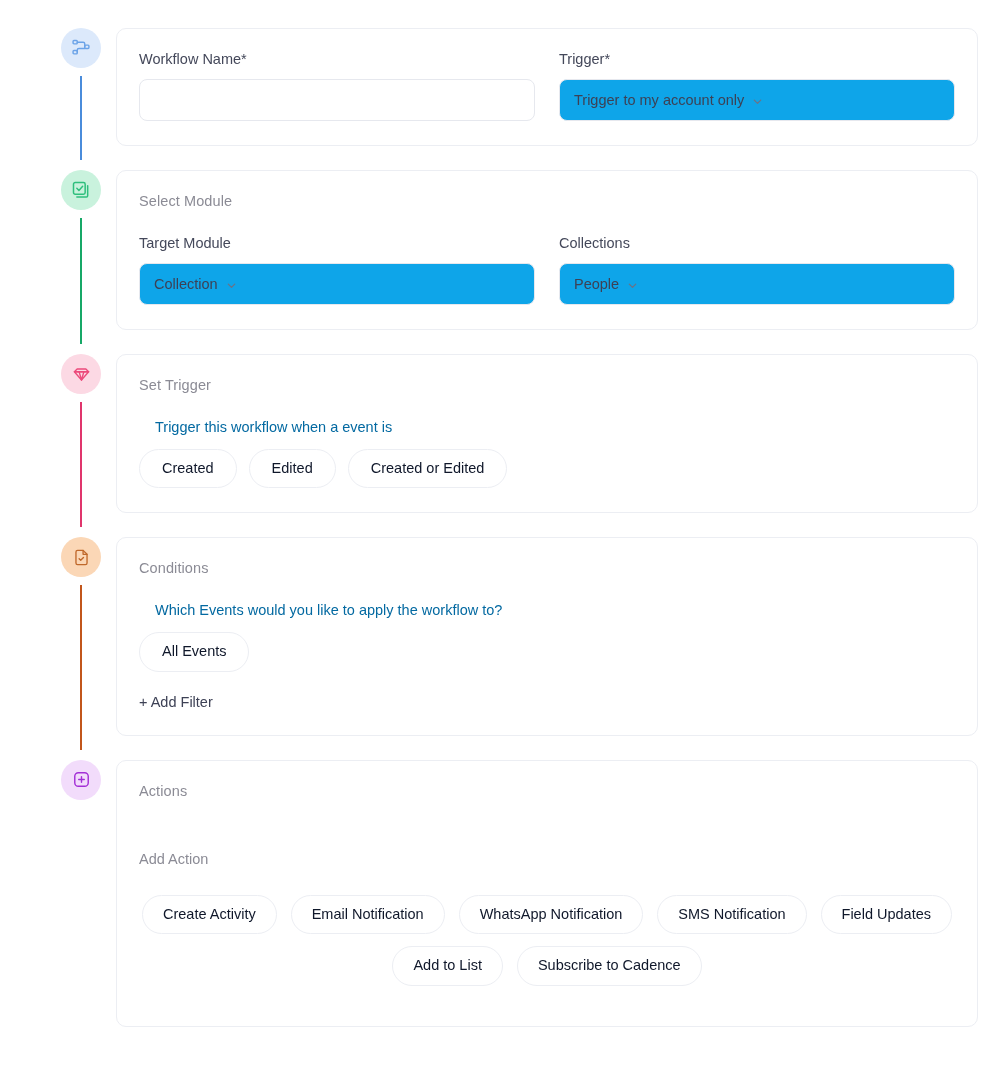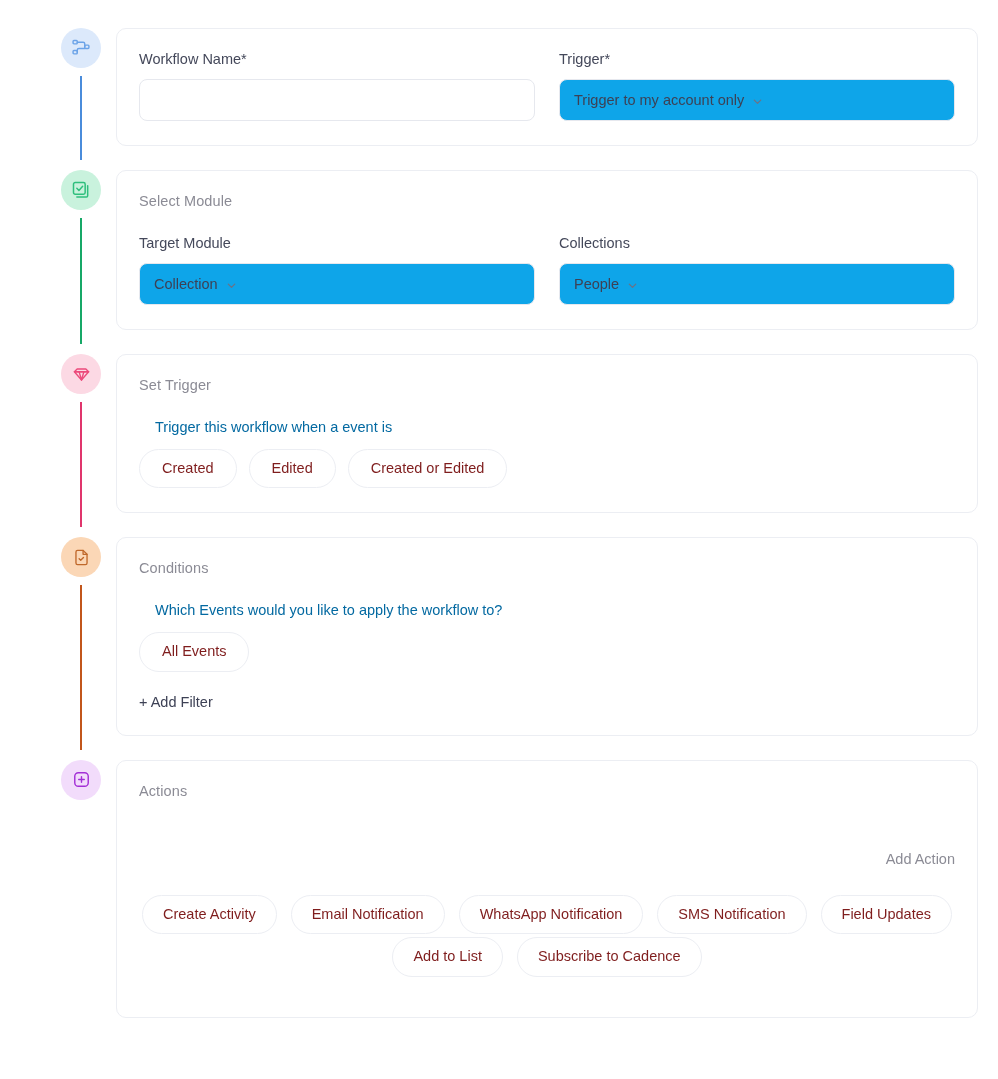--- a/index.html
+++ b/index.html
@@ -129,21 +129,21 @@
     display: flex;
     flex-wrap: wrap;
     gap: 12px;
   }
   .pill {
     border: 1px solid #eceef3;
     border-radius: 22px;
     background: #fff;
     padding: 10px 22px;
     font-size: 14.5px;
-    color: #7f1d1d;
+    color: #0f172a;
     cursor: pointer;
     white-space: nowrap;
     font-family: "Liberation Sans", sans-serif;
     line-height: 1.2;
   }
   .pill.selected {
     border-color: #8b5cf6;
     color: #7c3aed;
   }
 
@@ -151,30 +151,30 @@
     margin-top: 22px;
     font-size: 14.5px;
     color: #3d4155;
     cursor: pointer;
     display: inline-block;
   }
 
   
   .actions-card { padding-bottom: 40px; }
   .add-action-label {
-    text-align: right;
+    text-align: left;
     font-size: 14.5px;
     color: #8b8b95;
     margin: 52px 0 28px 0;
   }
   .action-pills {
     display: flex;
     flex-wrap: wrap;
     justify-content: center;
-    gap: 3px 14px;
+    gap: 12px 14px;
     max-width: 860px;
     margin: 0 auto;
     align-items: flex-end;
   }
   .action-pills .pill { padding: 10px 20px; }
 </style>
 </head>
 <body>
 
 <div class="workflow">

